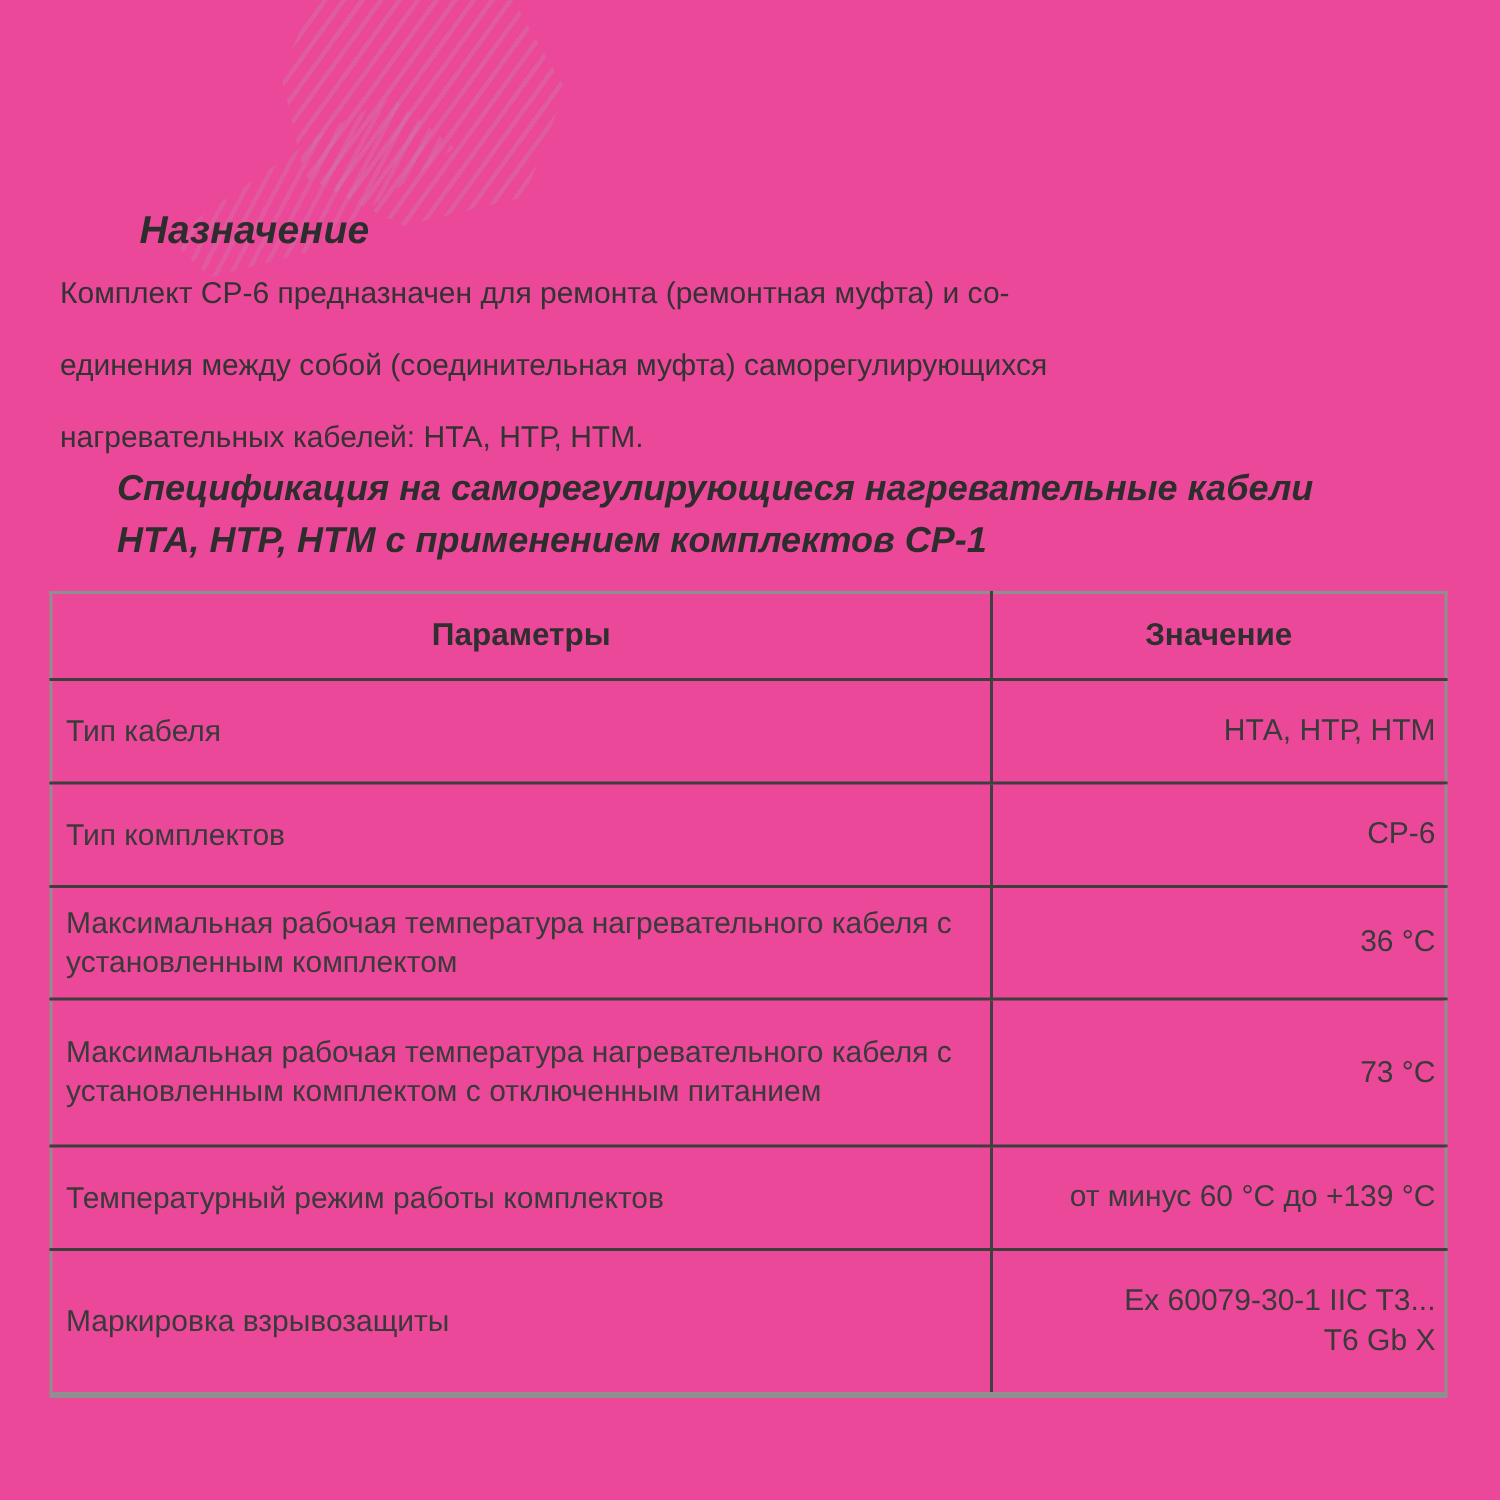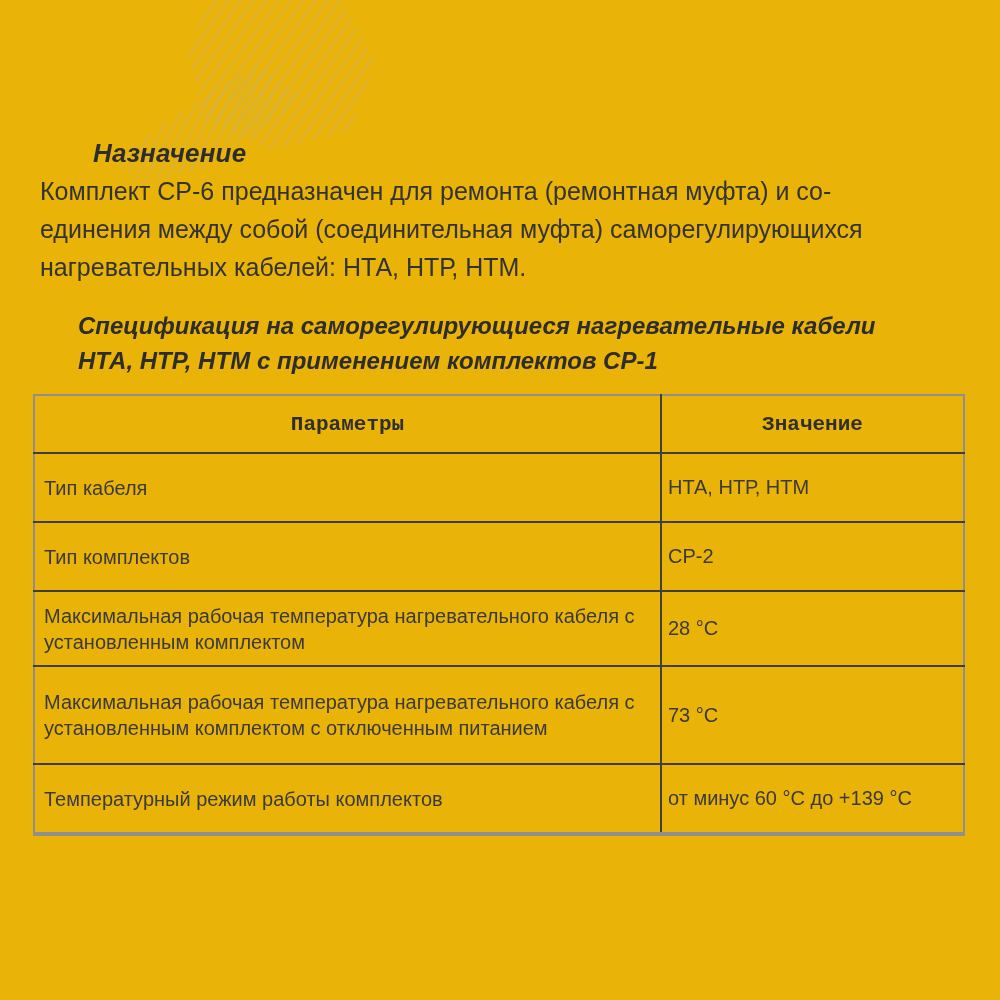--- a/index.html
+++ b/index.html
@@ -5,21 +5,21 @@
   * { margin: 0; padding: 0; box-sizing: border-box; }
   html, body { background: #ffffff; }
   body {
     font-family: "Liberation Sans", "DejaVu Sans", sans-serif;
     color: #333333;
   }
   .page {
     position: relative;
     width: 1000px;
     height: 1000px;
-    background: #eab308;
+    background: #ec4899;
     overflow: hidden;
   }
 
   
   .watermark {
     position: absolute;
     left: 95px;
     top: -30px;
     width: 280px;
     height: 230px;
@@ -55,22 +55,22 @@
     font-weight: bold;
     font-style: italic;
     color: #2d2d2d;
     letter-spacing: 0.2px;
   }
   .purpose-paragraph {
     position: absolute;
     left: 40px;
     top: 172px;
     width: 930px;
-    font-size: 25px;
-    line-height: 38px;
+    font-size: 20px;
+    line-height: 48px;
     color: #333333;
     white-space: pre-line;
   }
 
   
   .spec-heading {
     position: absolute;
     left: 78px;
     top: 308px;
     width: 890px;
@@ -99,29 +99,28 @@
   .spec-table tr { border-top: 2px solid #3e3e3e; }
   .spec-table tr.header-row { border-top: none; }
   .spec-table td, .spec-table th { border-left: 2px solid #404040; vertical-align: middle; }
   .spec-table td:first-child, .spec-table th:first-child { border-left: none; }
   .spec-table th {
     font-weight: bold;
     font-size: 21px;
     text-align: center;
     height: 58px;
     color: #2f2f2f;
-    font-family: Liberation Mono, monospace;
   }
   .spec-table td.param-cell {
     text-align: left;
     padding: 6px 14px 6px 9px;
     line-height: 26px;
   }
   .spec-table td.value-cell {
-    text-align: left;
+    text-align: right;
     padding: 20px 6px;
     line-height: 27px;
     white-space: pre-line;
   }
   .spec-table tr.row-0 td { height: 46px; margin-left: 40px; }
   .spec-table tr.row-1 td { height: 51px; }
   .spec-table tr.row-2 td { height: 75px; }
   .spec-table tr.row-3 td { height: 98px; }
   .spec-table tr.row-4 td { height: 48px; }
   .spec-table tr.row-5 td { height: 73px; }
@@ -154,30 +153,35 @@
       <tr class="header-row">
         <th>Параметры</th>
         <th>Значение</th>
       </tr>
       <tr class="row-0">
         <td class="param-cell">Тип кабеля</td>
         <td class="value-cell">НТА, НТР, НТМ</td>
       </tr>
       <tr class="row-1">
         <td class="param-cell">Тип комплектов</td>
-        <td class="value-cell">СР-2</td>
+        <td class="value-cell">СР-6</td>
       </tr>
       <tr class="row-2">
         <td class="param-cell">Максимальная рабочая температура нагревательного кабеля с установленным комплектом</td>
-        <td class="value-cell">28 °C</td>
+        <td class="value-cell">36 °C</td>
       </tr>
       <tr class="row-3">
         <td class="param-cell">Максимальная рабочая температура нагревательного кабеля с установленным комплектом с отключенным питанием</td>
         <td class="value-cell">73 °C</td>
       </tr>
       <tr class="row-4">
         <td class="param-cell">Температурный режим работы комплектов</td>
         <td class="value-cell">от минус 60 °C до +139 °C</td>
       </tr>
+      <tr class="row-5">
+        <td class="param-cell">Маркировка взрывозащиты</td>
+        <td class="value-cell">Ex 60079-30-1 IIC T3...
+T6 Gb X</td>
+      </tr>
     </tbody>
   </table>
 
 </div>
 
 </body></html>

